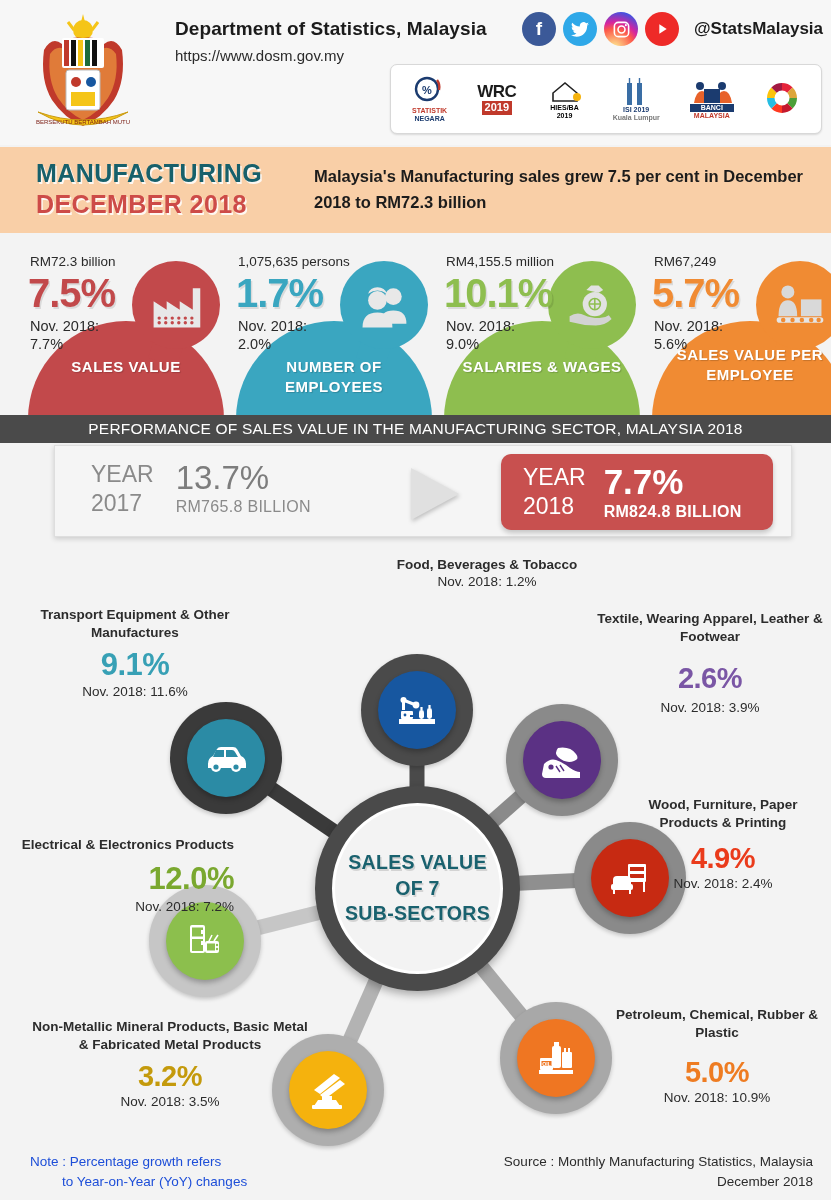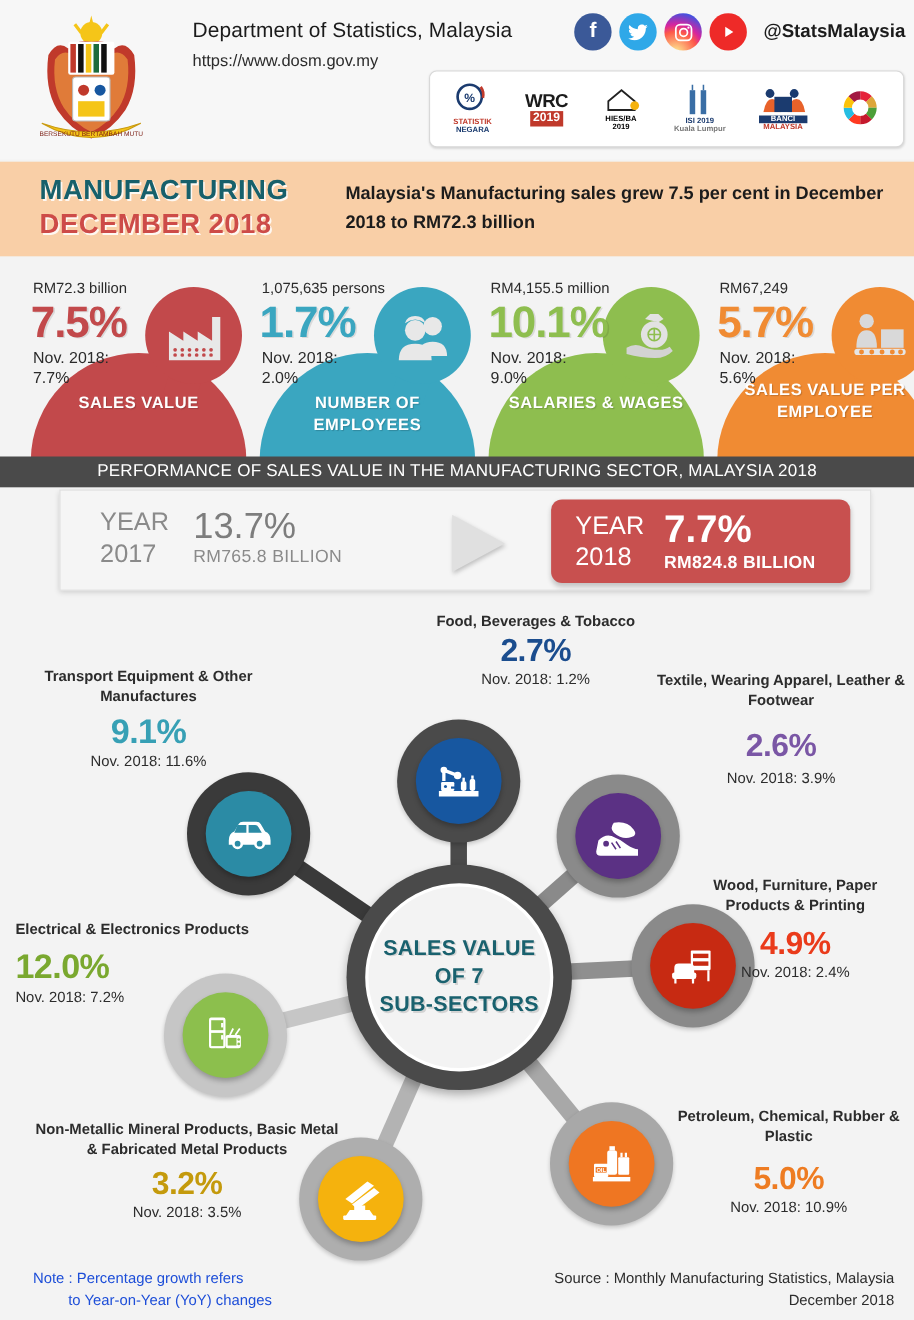--- a/index.html
+++ b/index.html
@@ -10,21 +10,21 @@
     position: relative;
     overflow: hidden;
   }
   .page { position: relative; width: 831px; height: 1200px; background: #f3f3f3; }
 
   
   .header { position: relative; height: 145px; background: #f7f7f7; }
   .crest { position: absolute; left: 24px; top: 10px; width: 118px; height: 125px; }
   .dept-title {
     position: absolute; left: 175px; top: 18px;
-    font-size: 19px; font-weight: normal; color: #1b1b1b; letter-spacing: .1px;
+    font-size: 19px; font-weight: bold; color: #1b1b1b; letter-spacing: .1px;
   }
   .dept-url {
     position: absolute; left: 175px; top: 47px;
     font-size: 15px; color: #2b2b2b;
   }
   .social { position: absolute; left: 522px; top: 12px; display: flex; gap: 7px; align-items: center; }
   .sicon { width: 34px; height: 34px; border-radius: 50%; position: relative; color: #fff;
            display: flex; align-items: center; justify-content: center; font-size: 19px; font-weight: bold; }
   .sicon.fb { background: #3b5998; }
   .sicon.tw { background: #2fa8e8; }
@@ -458,21 +458,20 @@
               <rect x="26" y="24" width="5" height="9" rx="2.4"></rect>
               <rect x="34" y="22" width="5" height="11" rx="2.4"></rect>
               <rect x="27.4" y="21" width="2.2" height="3"></rect>
               <rect x="35.4" y="19" width="2.2" height="3"></rect>
             </g>
           </svg>
       </div>
     </div>
     <div class="lbl" style="left:372px; top:8px; width:230px; text-align:center;">
       <div class="ttl">Food, Beverages &amp; Tobacco</div>
-      <div class="big" style="color:#1b4d8e">2.7%</div>
       <div class="sub">Nov. 2018: 1.2%</div>
     </div>
 
     <div class="node" style="left:506px; top:156px;">
       <div class="ring" style="background:#8a8a8a"></div>
       <div class="disc" style="background:#5b3184">
         <svg viewBox="0 0 48 48">
             <g fill="#fff">
               <path d="M20 12 q12-2 18 6 q4 5 -2 7 q-8 3 -16 -4 q-4-4 0-9z"></path>
               <path d="M6 28 q6-6 12-4 q8 3 14 8 q6 4 10 4 v6 H8 q-4 0 -4-4z"></path>
@@ -565,21 +564,21 @@
               <rect x="20" y="24" width="2" height="4" fill="#fff"></rect>
               <rect x="24" y="24" width="14" height="12" rx="2"></rect>
               <rect x="26" y="26.5" width="8" height="7" fill="#8cbf4d"></rect>
               <circle cx="36" cy="28" r="1.2" fill="#8cbf4d"></circle>
               <circle cx="36" cy="32" r="1.2" fill="#8cbf4d"></circle>
               <path d="M28 24 l3-6 M33 24 l4-6" stroke="#fff" stroke-width="1.6"></path>
             </g>
           </svg>
       </div>
     </div>
-    <div class="lbl" style="left:14px; top:288px; width:220px; text-align:left;">
+    <div class="lbl" style="left:14px; top:288px; width:220px; text-align:right;">
       <div class="ttl">Electrical &amp; Electronics Products</div>
       <div class="big" style="color:#7aa82f; margin-top:6px; font-size:31px">12.0%</div>
       <div class="sub">Nov. 2018: 7.2%</div>
     </div>
 
     <div class="node" style="left:170px; top:154px;">
       <div class="ring" style="background:#3a3a3a"></div>
       <div class="disc" style="background:#2b8ba5">
         <svg viewBox="0 0 48 48">
             <g fill="#fff">

